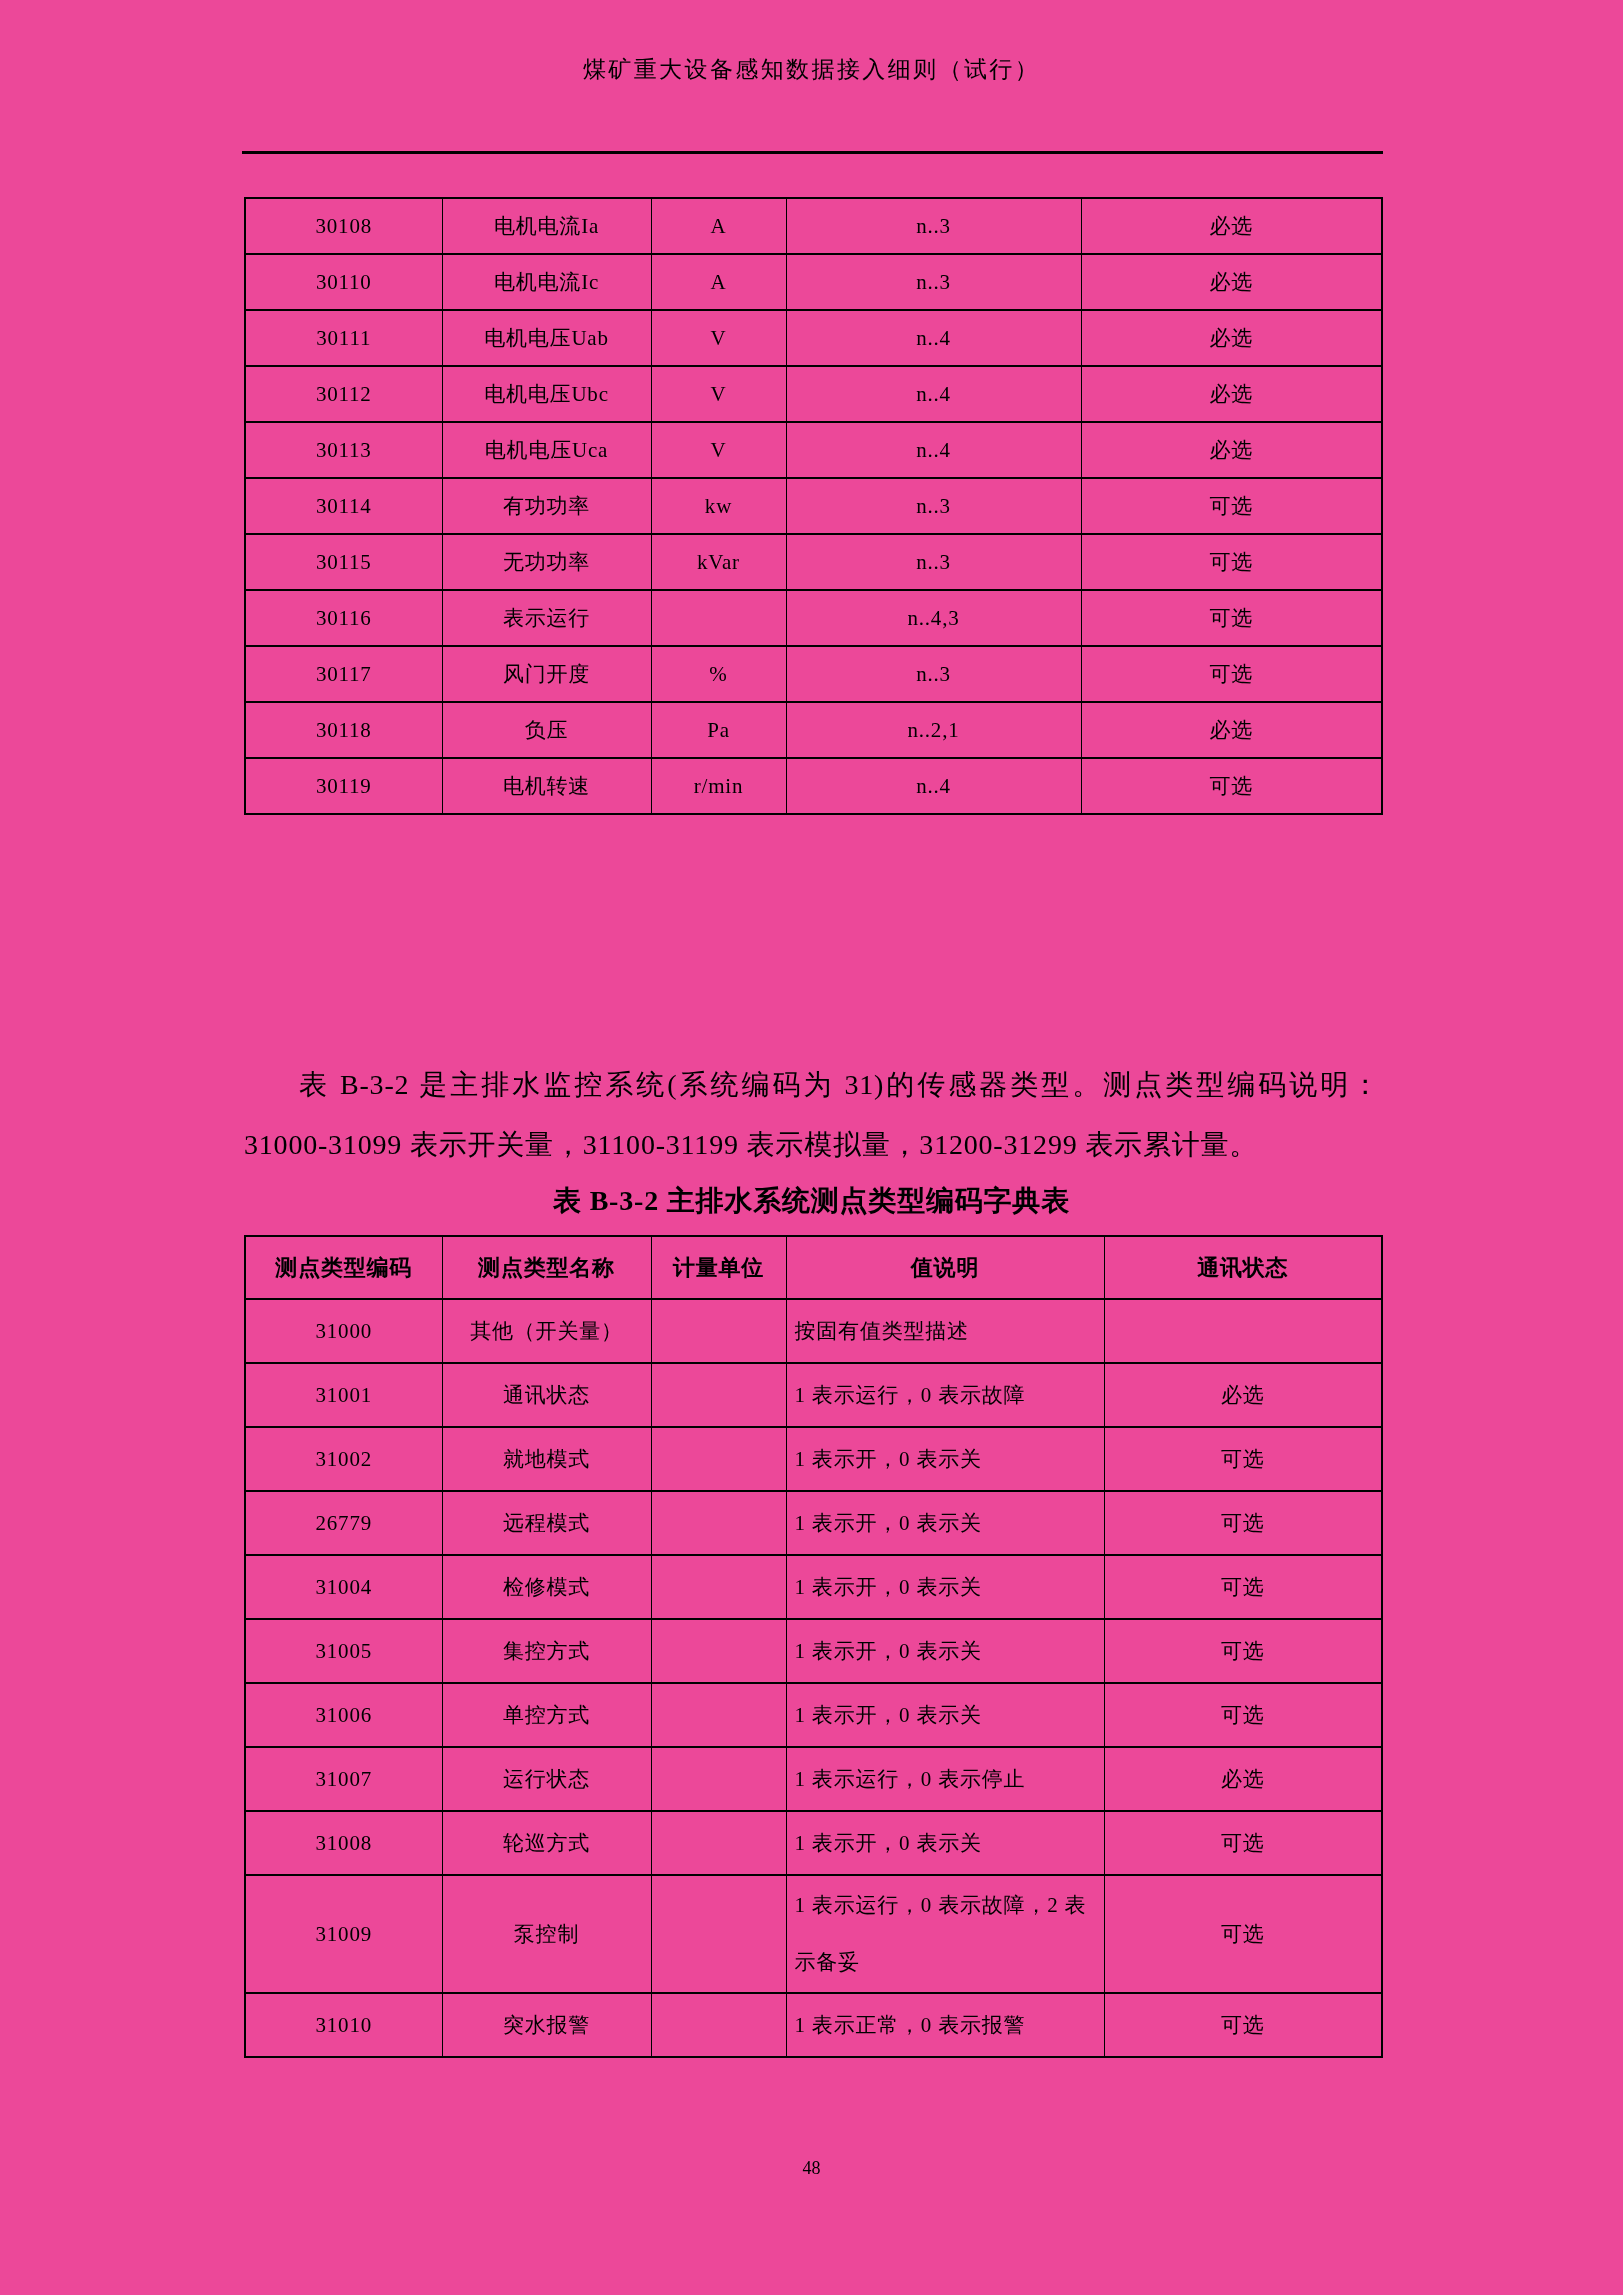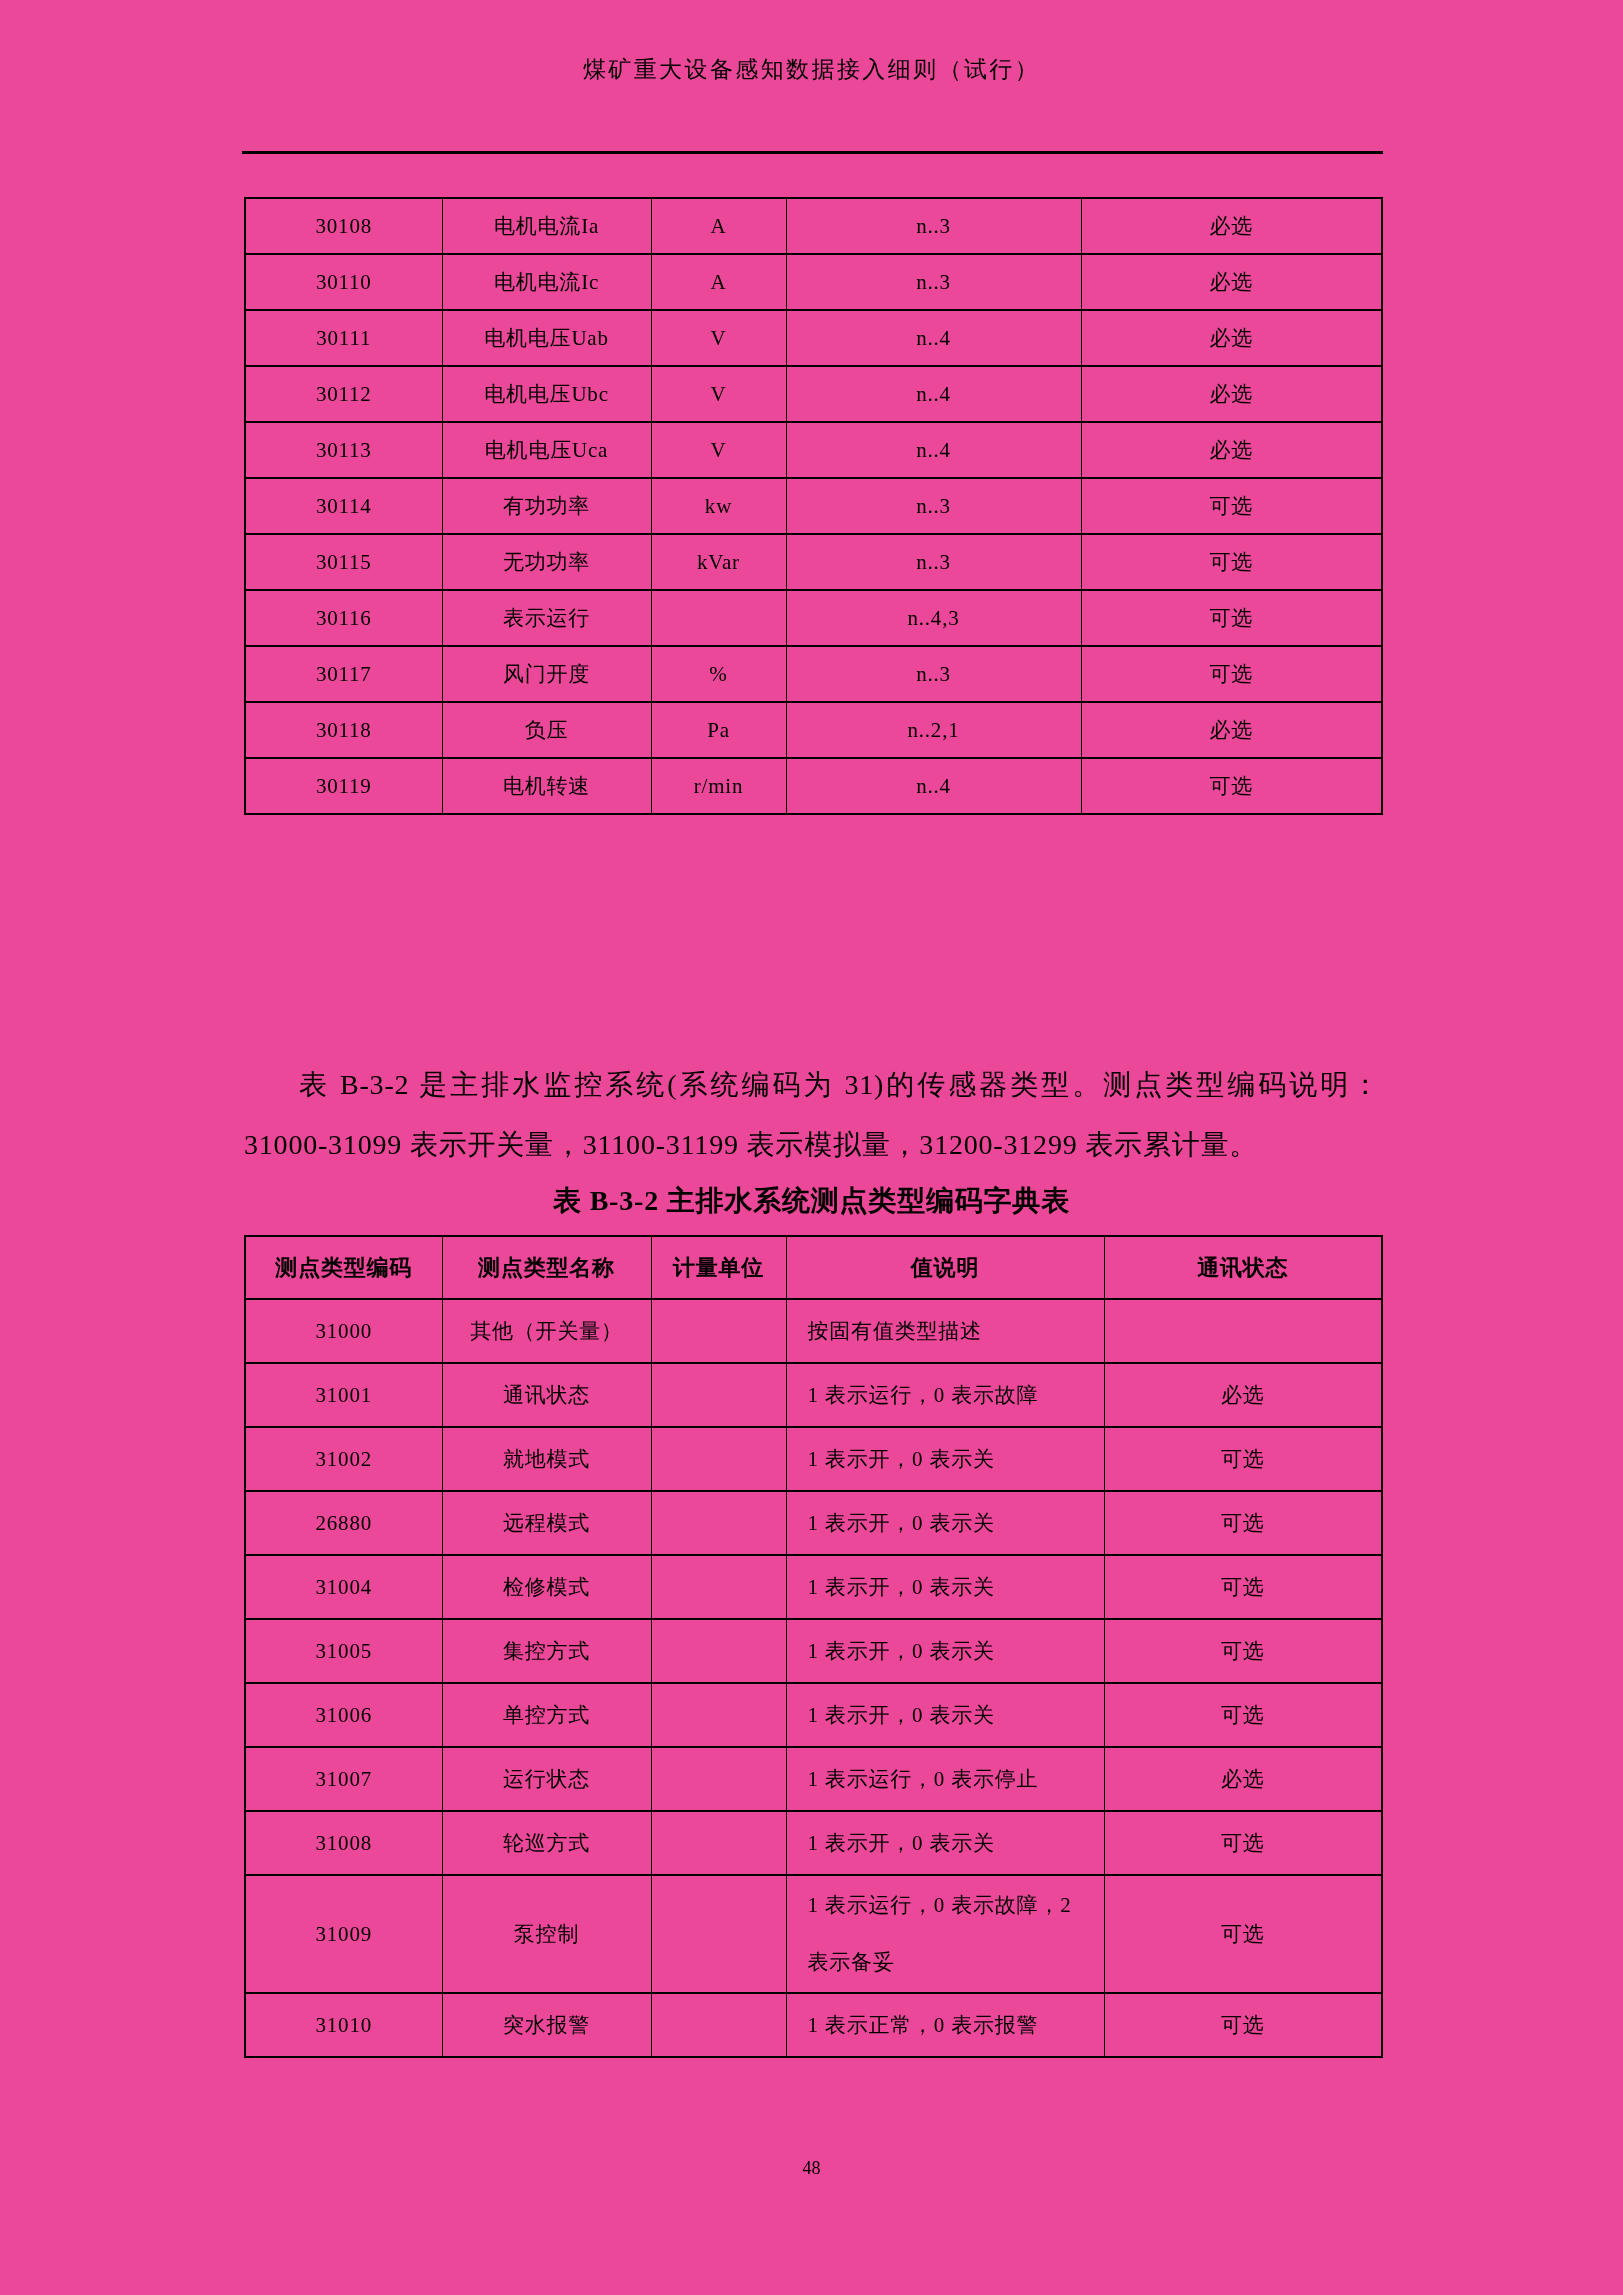--- a/index.html
+++ b/index.html
@@ -44,21 +44,21 @@
   }
   table.tbl th { font-weight:bold; font-size:22px; }
   .tbl1 { top:197px; left:244px; width:1138px; }
   .tbl1 tbody tr { height:56px; }
   .tbl2 { top:1235px; left:244px; width:1138px; }
   .tbl2 thead tr { height:63px; }
   .tbl2 tbody tr { height:64px; }
   .tbl2 tbody tr:nth-child(10) { height:118px; }
   .tbl2 tbody td:nth-child(4) {
     text-align:left;
-    padding-left:21px;
+    padding-left:8px;
     line-height:57px;
   }
   .para {
     position:absolute;
     top:1055px; left:244px;
     width:1136px;
     font-size:28px;
     line-height:60px;
     letter-spacing:0.8px;
   }
@@ -222,21 +222,21 @@
           <td>必选</td>
         </tr>
         <tr>
           <td>31002</td>
           <td>就地模式</td>
           <td></td>
           <td>1 表示开，0 表示关</td>
           <td>可选</td>
         </tr>
         <tr>
-          <td>26880</td>
+          <td>26779</td>
           <td>远程模式</td>
           <td></td>
           <td>1 表示开，0 表示关</td>
           <td>可选</td>
         </tr>
         <tr>
           <td>31004</td>
           <td>检修模式</td>
           <td></td>
           <td>1 表示开，0 表示关</td>

